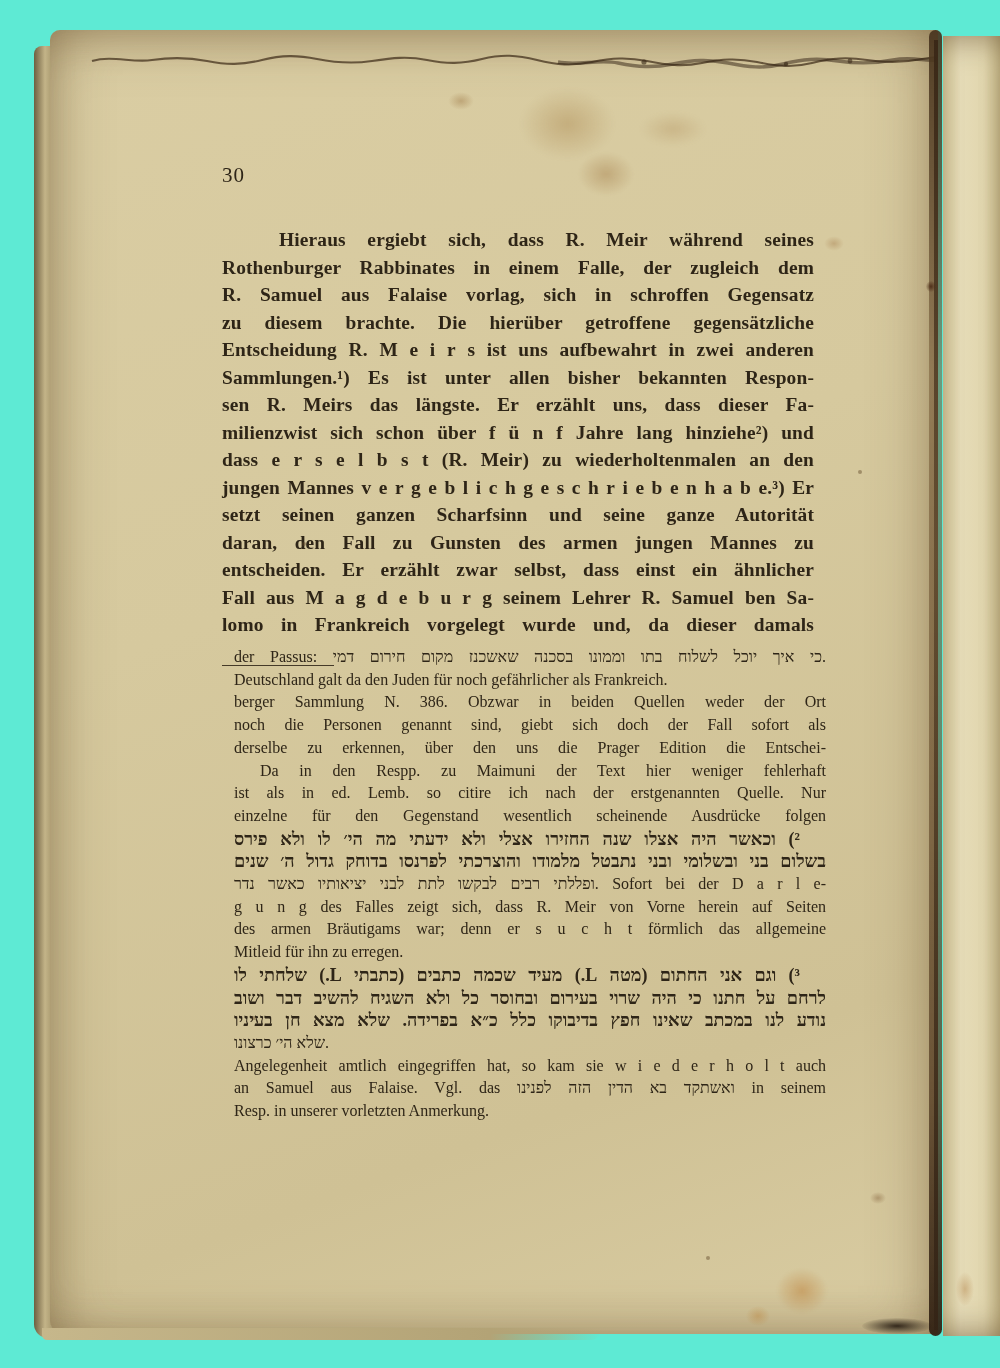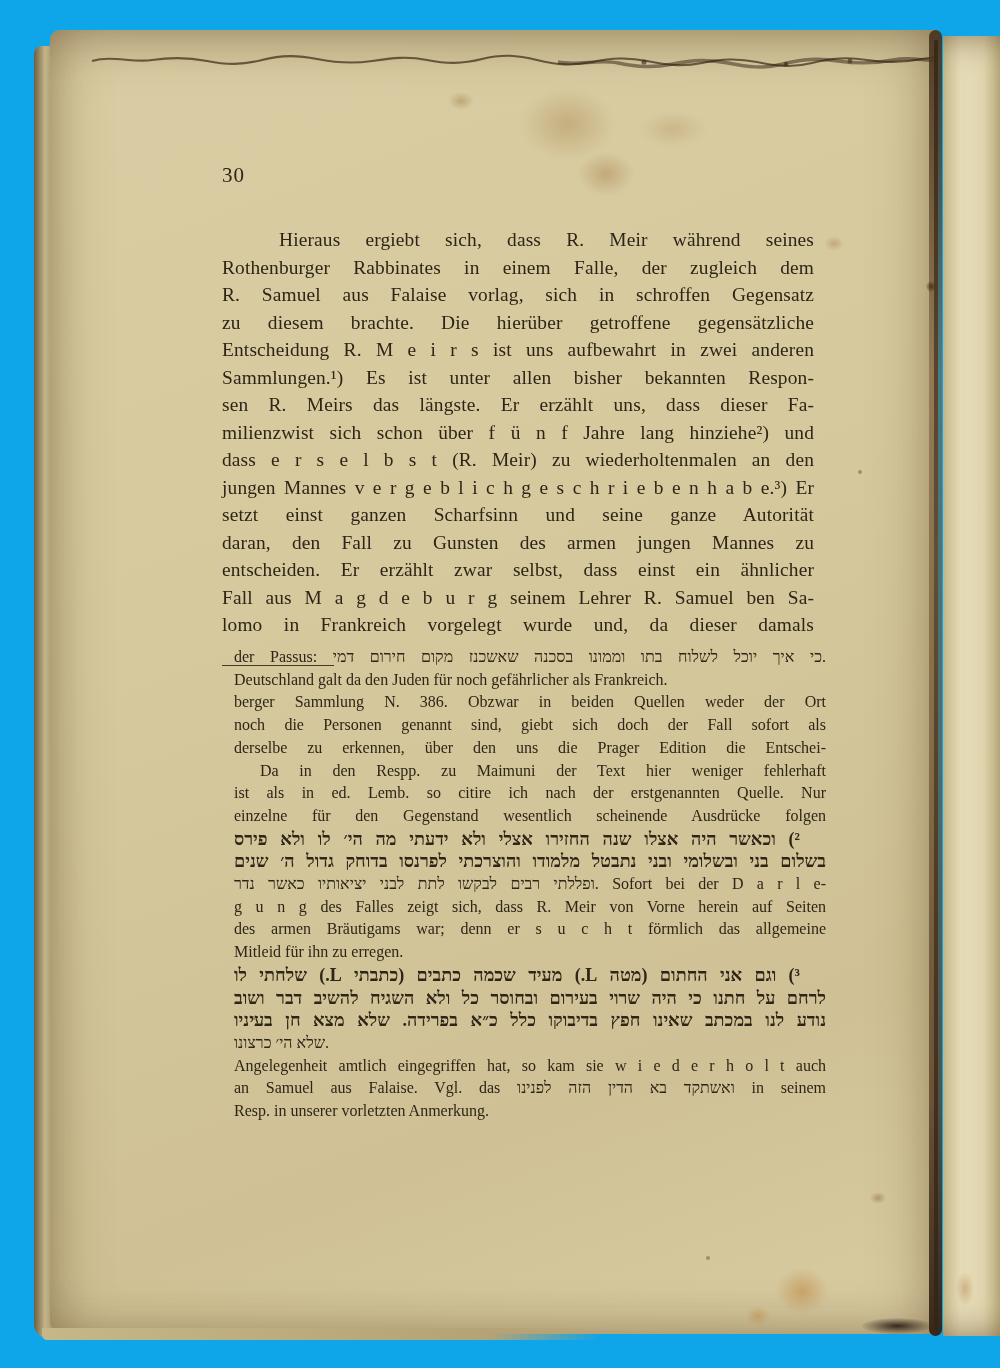--- a/index.html
+++ b/index.html
@@ -1,16 +1,16 @@
 <!DOCTYPE html>
 <html><head>
 <meta charset="utf-8">
 <style>
   html,body{margin:0;padding:0;background:#0c0b09;width:1000px;height:1368px;overflow:hidden;}
-  .scan{position:relative;width:1000px;height:1368px;background:#0ea5e9;
+  .scan{position:relative;width:1000px;height:1368px;background:#5eead4;
         font-family:"Liberation Serif","DejaVu Serif","DejaVu Sans",serif;color:#2e2517;}
 
   .stack-left{position:absolute;left:34px;top:46px;width:20px;height:1292px;
               background:linear-gradient(90deg,#6d5f40,#c3b488 55%,#a3946a);
               border-radius:8px 0 0 14px;}
 
   .page{position:absolute;left:50px;top:30px;width:888px;height:1304px;
         background:linear-gradient(160deg,#dacda3 0%,#d6c99e 40%,#cfc195 78%,#d9cca2 100%);
         border-radius:10px 2px 2px 14px;
         box-shadow:inset 28px 0 55px -22px rgba(100,75,40,.38),
@@ -32,21 +32,21 @@
   .page2{position:absolute;left:943px;top:36px;width:57px;height:1300px;
          background:linear-gradient(90deg,#d6ca9c,#e6dcb8 30%,#e1d6ae 72%,#c9bb8c);
          box-shadow:inset 0 18px 30px -14px rgba(90,65,35,.5),
                     inset 0 -18px 30px -14px rgba(90,65,35,.5);}
 
   .squiggle{position:absolute;left:88px;top:44px;}
 
   .pagenum{position:absolute;left:172px;top:133px;font-size:21px;letter-spacing:1px;}
 
   .maintext{position:absolute;left:172px;top:196px;width:592px;
-            font-size:19.4px;line-height:27.5px;letter-spacing:.15px;}
+            font-size:19.4px;line-height:27.5px;letter-spacing:.15px;font-weight:bold;}
   .footnotes{position:absolute;left:172px;top:616px;width:592px;
              font-size:16px;line-height:22.7px;margin-left:12px;}
   .tline{text-align:justify;text-align-last:justify;}
   .tline.short{text-align-last:auto;}
   .tline.rtl{direction:rtl;font-weight:bold;font-size:18px;}
   .maintext .indent{text-indent:57px;}
   .footnotes .indent{text-indent:26px;}
 
   .fnsep{position:absolute;left:172px;top:635px;width:112px;border-top:1.6px solid #453a28;}
 
@@ -77,21 +77,21 @@
         <div class="tline indent">Hieraus ergiebt sich, dass R. Meir während seines</div>
         <div class="tline">Rothenburger Rabbinates in einem Falle, der zugleich dem</div>
         <div class="tline">R. Samuel aus Falaise vorlag, sich in schroffen Gegensatz</div>
         <div class="tline">zu diesem brachte. Die hierüber getroffene gegensätzliche</div>
         <div class="tline">Entscheidung R. M&nbsp;e&nbsp;i&nbsp;r&nbsp;s ist uns aufbewahrt in zwei anderen</div>
         <div class="tline">Sammlungen.¹) Es ist unter allen bisher bekannten Respon-</div>
         <div class="tline">sen R. Meirs das längste. Er erzählt uns, dass dieser Fa-</div>
         <div class="tline">milienzwist sich schon über f&nbsp;ü&nbsp;n&nbsp;f Jahre lang hinziehe²) und</div>
         <div class="tline">dass e&nbsp;r s&nbsp;e&nbsp;l&nbsp;b&nbsp;s&nbsp;t (R. Meir) zu wiederholtenmalen an den</div>
         <div class="tline">jungen Mannes v&nbsp;e&nbsp;r&nbsp;g&nbsp;e&nbsp;b&nbsp;l&nbsp;i&nbsp;c&nbsp;h g&nbsp;e&nbsp;s&nbsp;c&nbsp;h&nbsp;r&nbsp;i&nbsp;e&nbsp;b&nbsp;e&nbsp;n h&nbsp;a&nbsp;b&nbsp;e.³) Er</div>
-        <div class="tline">setzt einst ganzen Scharfsinn und seine ganze Autorität</div>
+        <div class="tline">setzt seinen ganzen Scharfsinn und seine ganze Autorität</div>
         <div class="tline">daran, den Fall zu Gunsten des armen jungen Mannes zu</div>
         <div class="tline">entscheiden. Er erzählt zwar selbst, dass einst ein ähnlicher</div>
         <div class="tline">Fall aus M&nbsp;a&nbsp;g&nbsp;d&nbsp;e&nbsp;b&nbsp;u&nbsp;r&nbsp;g seinem Lehrer R. Samuel ben Sa-</div>
         <div class="tline">lomo in Frankreich vorgelegt wurde und, da dieser damals</div>
       </div>
     <div class="fnsep"></div>
     <div class="footnotes">
         <div class="tline">der Passus: כי איך יוכל לשלוח בתו וממונו בסכנה שאשכנז מקום חירום דמי.</div>
         <div class="tline short">Deutschland galt da den Juden für noch gefährlicher als Frankreich.</div>
         <div class="tline">berger Sammlung N. 386. Obzwar in beiden Quellen weder der Ort</div>

